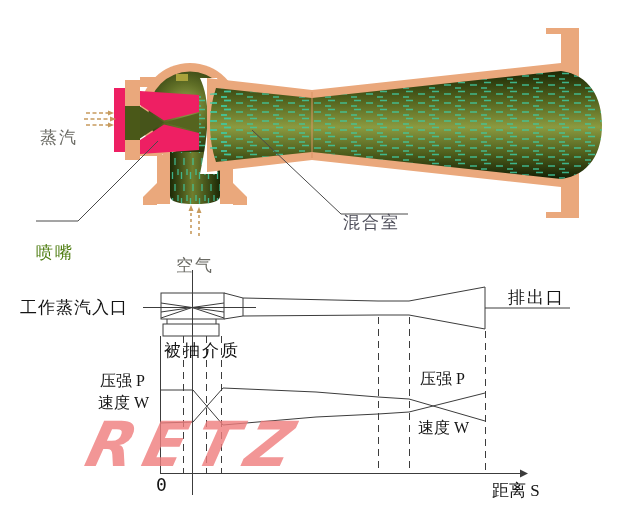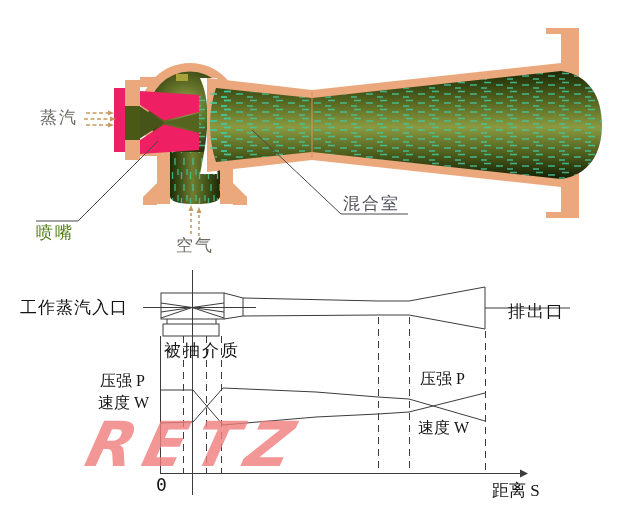--- a/index.html
+++ b/index.html
@@ -1,26 +1,26 @@
 <!DOCTYPE html>
 <html style="--peach: #EAA87C; --pink: #EE1F63; --teal: #3FC89F; --olive-dark: #23300B; --olive-light: #8B9A40; --line: #3C3C3C; --steam-arrow: #C79B5E; --watermark: #EF7D7D; --text-dark: #141414; --text-gray: #6A6A64;"><head>
 <meta charset="utf-8">
 <style>
   html,body{margin:0;padding:0;background:#ffffff;}
   .stage{position:relative;width:633px;height:517px;background:#fff;overflow:hidden;
          font-family:"Liberation Serif","DejaVu Serif",serif;}
   svg.art{position:absolute;left:0;top:0;z-index:1;}
   .lbl{position:absolute;z-index:3;white-space:nowrap;line-height:1.2;}
-  .cjk{letter-spacing:2px;}
+  .cjk{letter-spacing:2px;margin-top:20px;}
   .lbl-steam{left:40px;top:108px;font-size:17px;color:var(--text-gray);}
   .lbl-nozzle{left:36px;top:223px;font-size:17px;color:#4d7c0f;}
   .lbl-air{left:176px;top:236px;font-size:17px;color:var(--text-gray);}
-  .lbl-mix{left:343px;top:194px;font-size:17px;color:#4b4b57;}
+  .lbl-mix{left:343px;top:194px;font-size:17px;color:#4b4b57;font-family:Liberation Mono, monospace;}
   .lbl-steamin{left:20px;top:298px;font-size:17px;color:var(--text-dark);letter-spacing:1px;}
-  .lbl-outlet{left:508px;top:302px;font-size:17px;color:var(--text-dark);letter-spacing:2px;}
+  .lbl-outlet{left:508px;top:288px;font-size:17px;color:var(--text-dark);letter-spacing:2px;}
   .lbl-suction{left:164px;top:339px;font-size:17px;color:var(--text-dark);letter-spacing:2px;line-height:23px;z-index:3;text-align:right;}
   .lbl-axisP{left:100px;top:371px;font-size:16px;color:var(--text-dark);}
   .lbl-axisW{left:98px;top:393px;font-size:16px;color:var(--text-dark);}
   .lbl-curveP{left:420px;top:369px;font-size:16px;color:var(--text-dark);}
   .lbl-curveW{left:418px;top:418px;font-size:16px;color:var(--text-dark);}
   .lbl-origin{left:156px;top:474px;font-size:18px;color:var(--text-dark);font-family:"DejaVu Sans Mono",monospace;}
   .lbl-dist{left:492px;top:481px;font-size:17px;color:var(--text-dark);}
   .watermark{position:absolute;left:88px;top:408px;z-index:2;
     font-family:"DejaVu Sans",sans-serif;font-style:italic;font-weight:900;
     font-size:62px;letter-spacing:9px;color:var(--watermark);opacity:.8;

